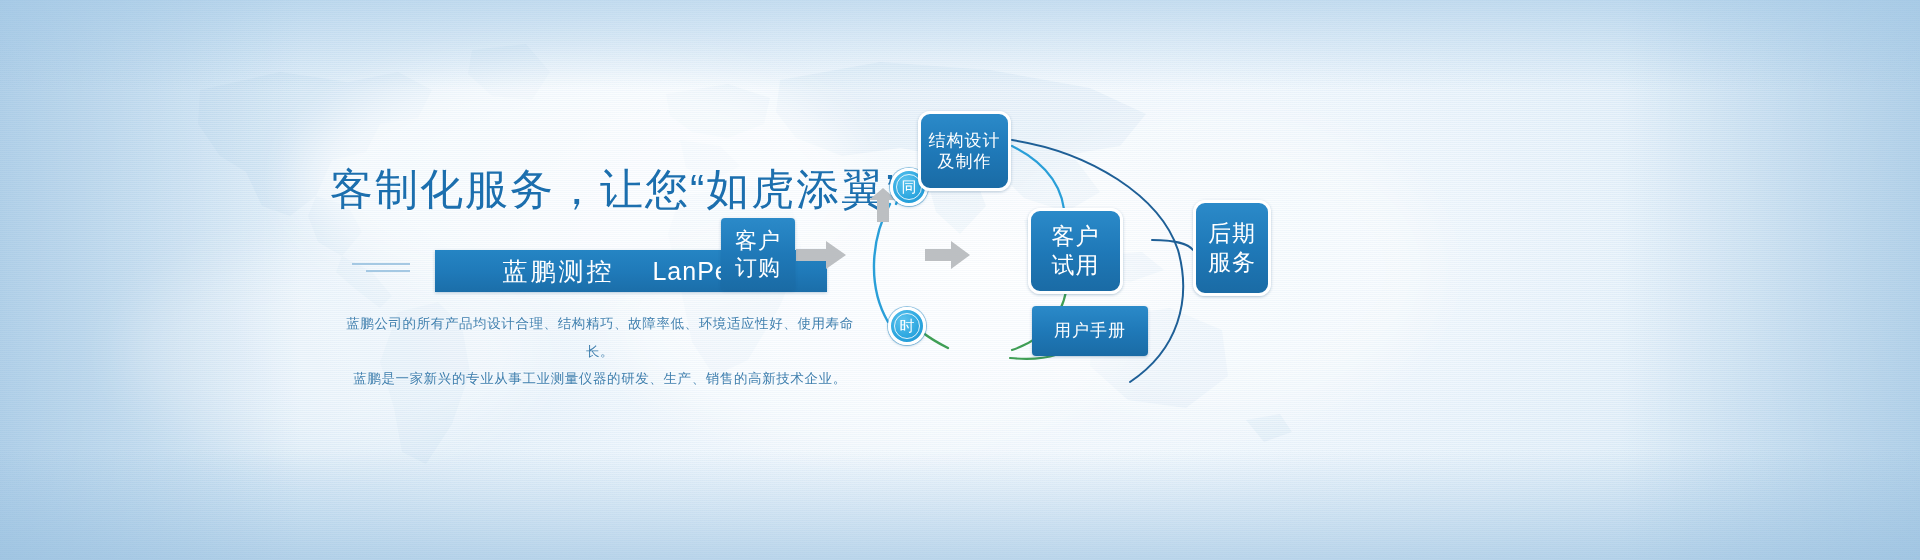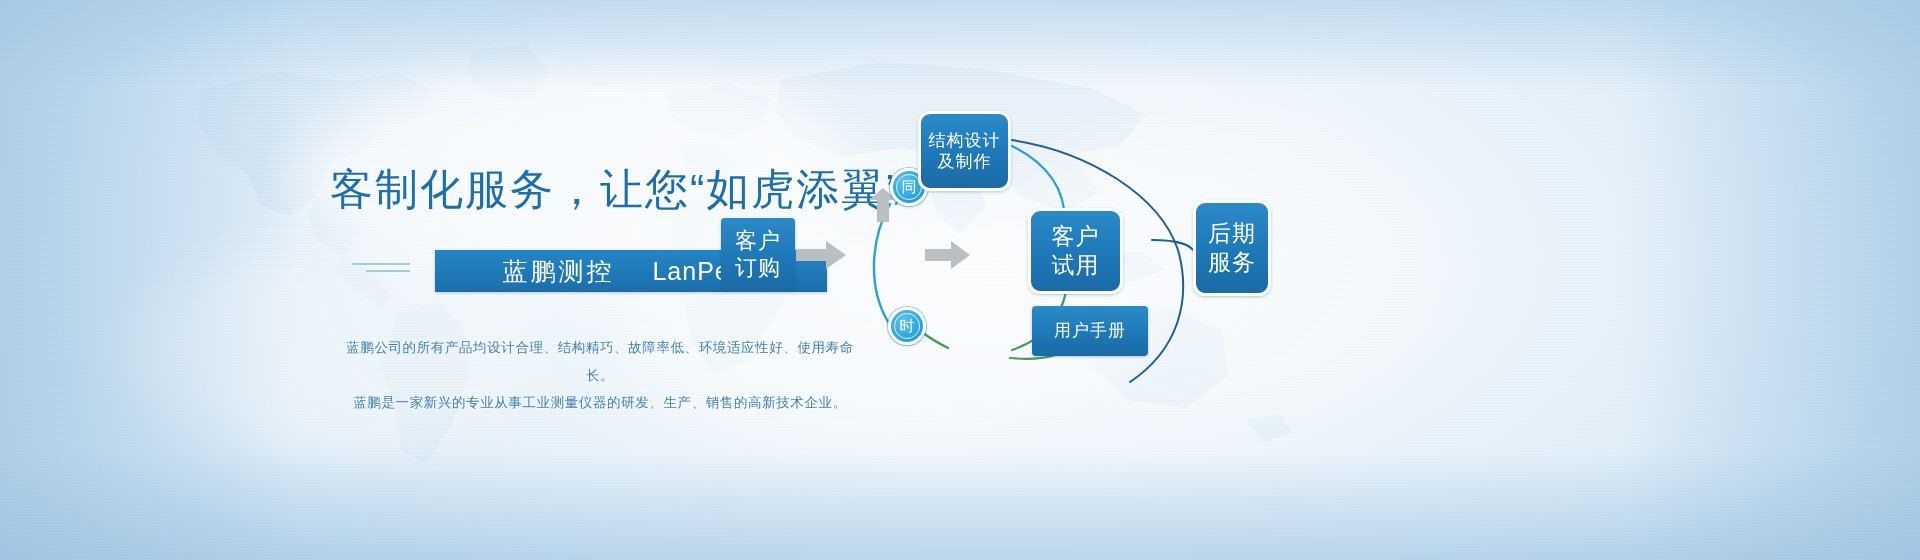--- a/index.html
+++ b/index.html
@@ -78,21 +78,20 @@
     display:block; height:2px; background:#9cc3e0; margin-bottom:5px; opacity:.9;
   }
   .brandlines i:nth-child(1){ width:58px; }
   .brandlines i:nth-child(2){ width:44px; margin-left:14px; }
 
   .desc {
     position:absolute; left:340px; top:310px; width:520px;
     text-align:center; color:#3f7fae; font-size:13.5px; line-height:2.05;
     letter-spacing:.6px;
     text-shadow: 0 1px 1px rgba(255,255,255,.8);
-    margin-top: 24px;
   }
   .desc .l2 { display:block; }
 
   
   .flow { position:absolute; left:860px; top:100px; width:1060px; height:330px; }
   .flow svg.links { position:absolute; left:0; top:0; width:1060px; height:330px; overflow:visible; }
 
   .node {
     position:absolute;
     background: linear-gradient(180deg,#2b8ac9 0%, #1f79b8 50%, #1a6ba5 100%);

